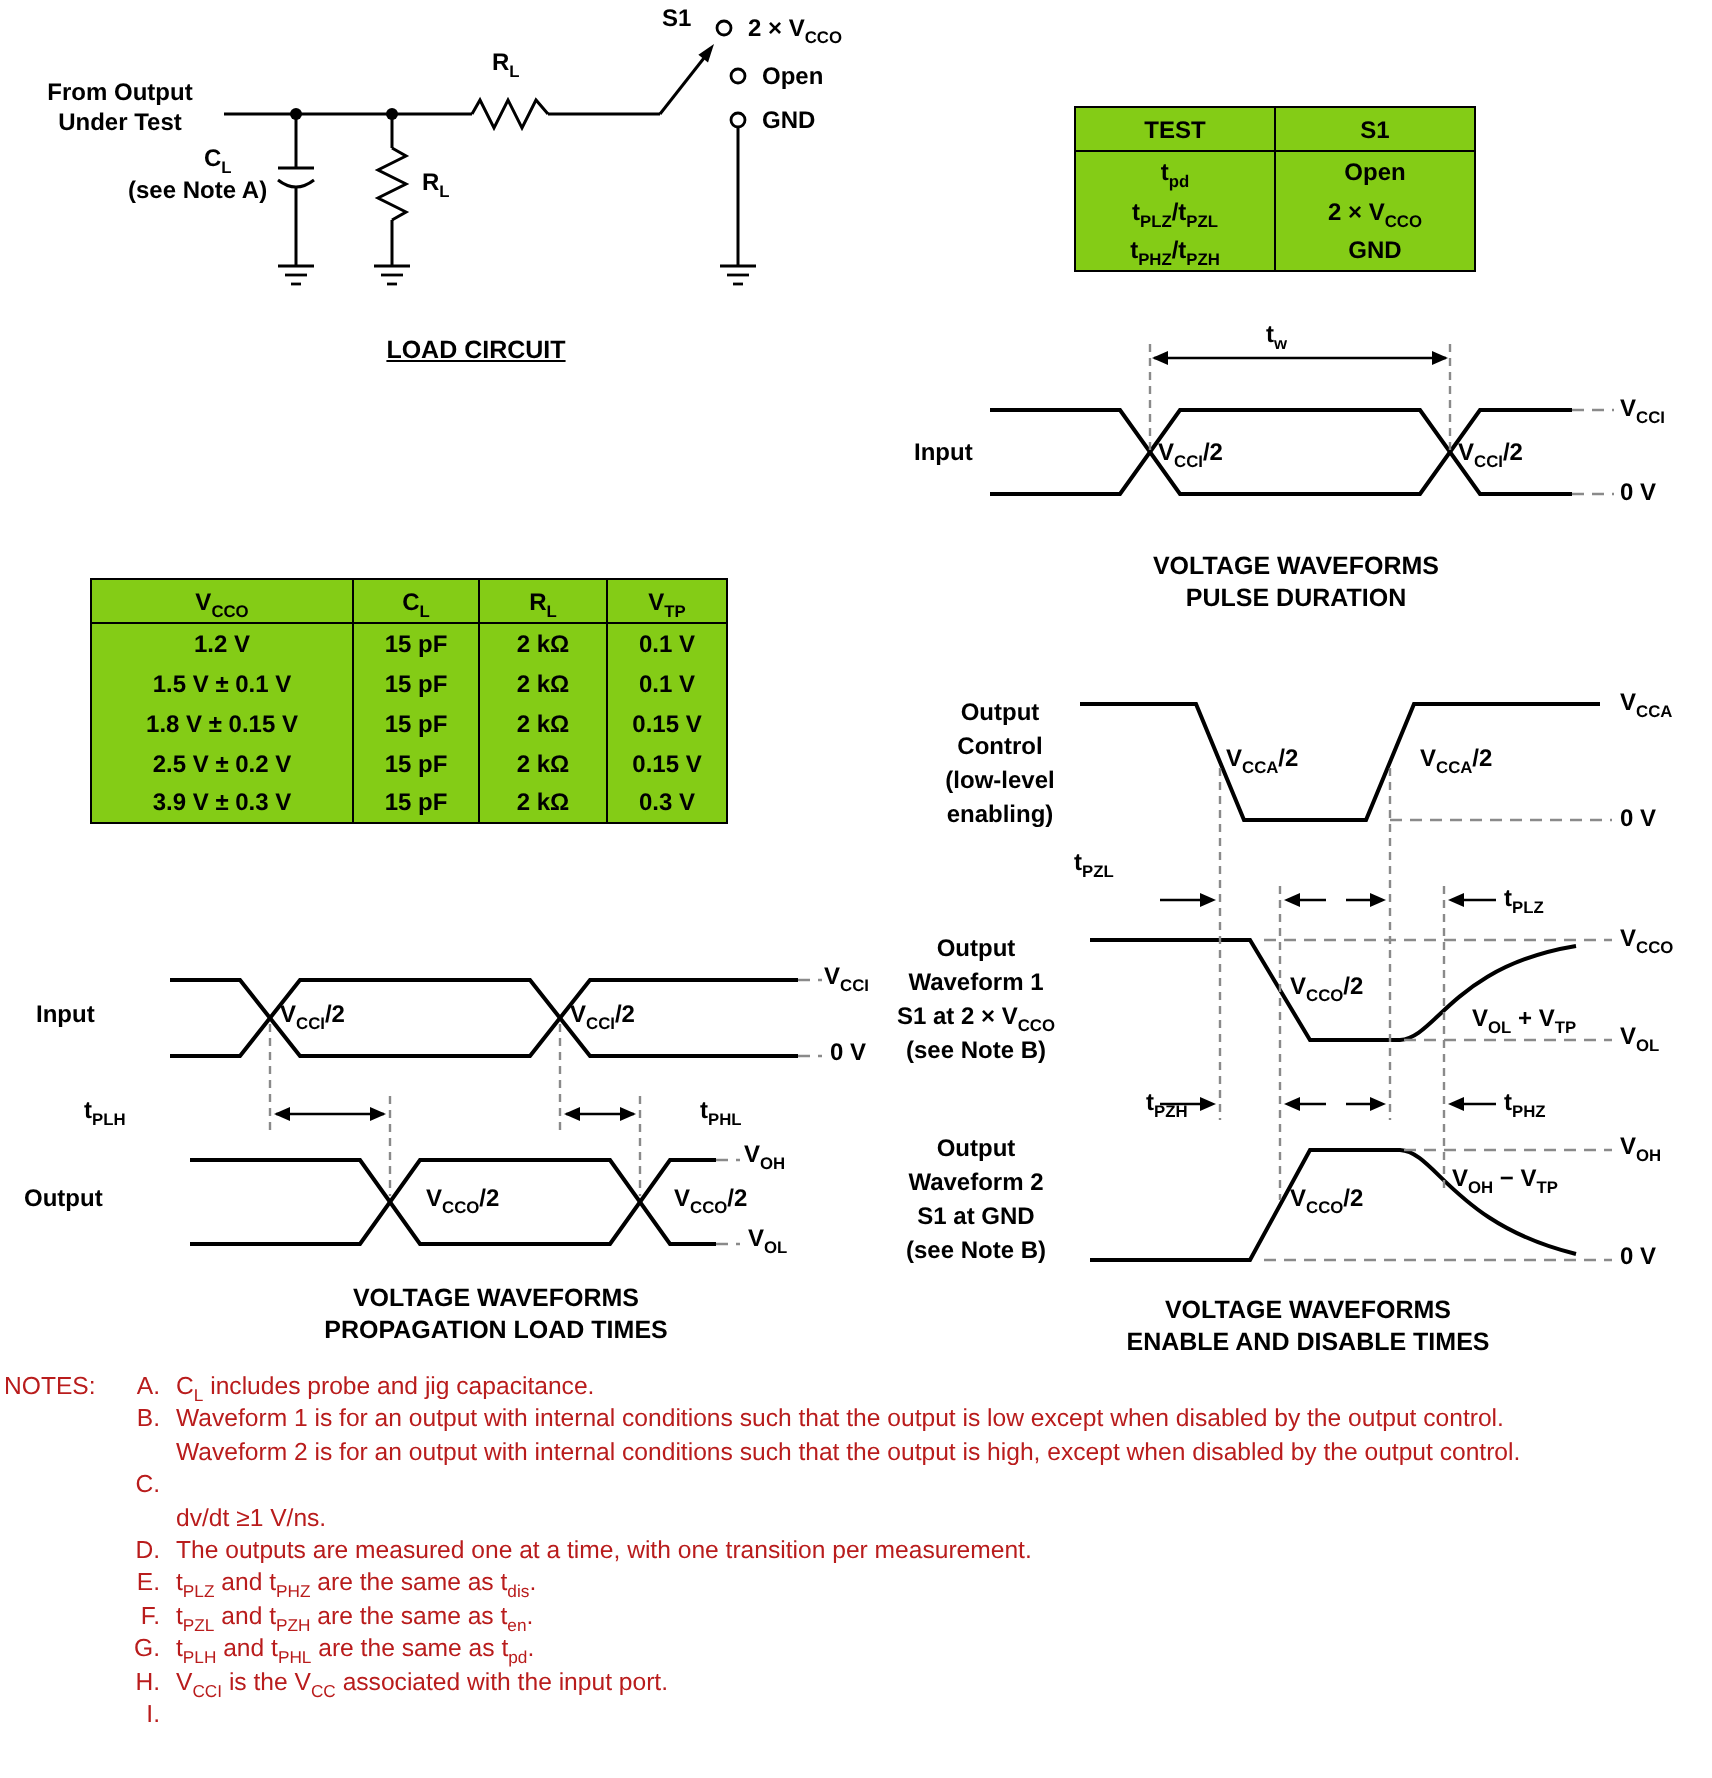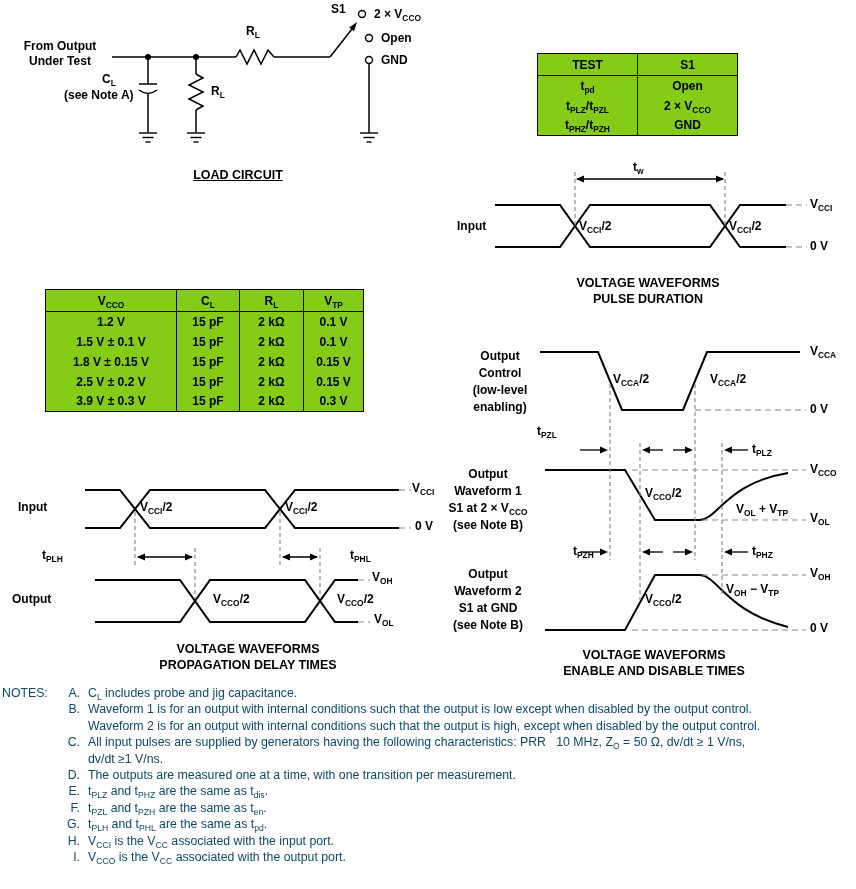--- a/index.html
+++ b/index.html
@@ -16,21 +16,21 @@
   .dtable th, .dtable td { padding:0 5px; height:20px; white-space:nowrap; font-weight:bold; }
   .dtable thead th { border-bottom:1.2px solid #000; height:22px; }
   .dtable th + th, .dtable td + td { border-left:1.2px solid #000; }
   #test-table { left:537px; top:5px; }
   #test-table th, #test-table td { width:100px; }
   #load-table { left:45px; top:241px; }
   #load-table th:nth-child(1), #load-table td:nth-child(1) { width:131px; }
   #load-table th:nth-child(2), #load-table td:nth-child(2) { width:63px; }
   #load-table th:nth-child(3), #load-table td:nth-child(3) { width:64px; }
   #load-table th:nth-child(4), #load-table td:nth-child(4) { width:60px; }
-  #notes { position:absolute; left:2px; top:685px; width:852px; font-size:12.3px; color:#0c4a6e; }
+  #notes { position:absolute; left:2px; top:685px; width:852px; font-size:12.3px; color:#b91c1c; }
   .nrow { display:flex; line-height:16.4px; }
   .nhead { width:58px; flex:none; }
   .nletter { width:20px; flex:none; text-align:right; }
   .ntext { margin-left:8px; white-space:pre; }
 </style>
 </head>
 <body>
 
 <div id="page">
 
@@ -286,21 +286,21 @@
   <div class="lbl" style="left:213px;top:592px;">V<sub>CCO</sub>/2</div>
   <div class="lbl" style="left:337px;top:592px;">V<sub>CCO</sub>/2</div>
   <div class="lbl" style="left:412px;top:481px;">V<sub>CCI</sub></div>
   <div class="lbl" style="left:415px;top:519px;">0 V</div>
   <div class="lbl" style="left:372px;top:570px;">V<sub>OH</sub></div>
   <div class="lbl" style="left:374px;top:612px;">V<sub>OL</sub></div>
   <div class="lbl" style="left:42px;top:548px;">t<sub>PLH</sub></div>
   <div class="lbl" style="left:350px;top:548px;">t<sub>PHL</sub></div>
   <div class="cap" style="left:98px;top:642px;width:300px;">
     <div>VOLTAGE WAVEFORMS</div>
-    <div>PROPAGATION DELAY TIMES</div>
+    <div>PROPAGATION LOAD TIMES</div>
   </div>
 
   <div id="notes">
     <div class="nrow">
       <span class="nhead">NOTES:</span>
       <span class="nletter">A.</span>
       <span class="ntext">C<sub>L</sub> includes probe and jig capacitance.</span>
     </div>
     <div class="nrow">
       <span class="nhead"></span>
@@ -308,21 +308,20 @@
       <span class="ntext">Waveform 1 is for an output with internal conditions such that the output is low except when disabled by the output control.</span>
     </div>
     <div class="nrow">
       <span class="nhead"></span>
       <span class="nletter"></span>
       <span class="ntext">Waveform 2 is for an output with internal conditions such that the output is high, except when disabled by the output control.</span>
     </div>
     <div class="nrow">
       <span class="nhead"></span>
       <span class="nletter">C.</span>
-      <span class="ntext">All input pulses are supplied by generators having the following characteristics: PRR   10 MHz, Z<sub>O</sub> = 50 Ω, dv/dt ≥ 1 V/ns,</span>
     </div>
     <div class="nrow">
       <span class="nhead"></span>
       <span class="nletter"></span>
       <span class="ntext">dv/dt ≥1 V/ns.</span>
     </div>
     <div class="nrow">
       <span class="nhead"></span>
       <span class="nletter">D.</span>
       <span class="ntext">The outputs are measured one at a time, with one transition per measurement.</span>
@@ -343,17 +342,16 @@
       <span class="ntext">t<sub>PLH</sub> and t<sub>PHL</sub> are the same as t<sub>pd</sub>.</span>
     </div>
     <div class="nrow">
       <span class="nhead"></span>
       <span class="nletter">H.</span>
       <span class="ntext">V<sub>CCI</sub> is the V<sub>CC</sub> associated with the input port.</span>
     </div>
     <div class="nrow">
       <span class="nhead"></span>
       <span class="nletter">I.</span>
-      <span class="ntext">V<sub>CCO</sub> is the V<sub>CC</sub> associated with the output port.</span>
     </div>
   </div>
 
 </div>
 
 </body></html>

